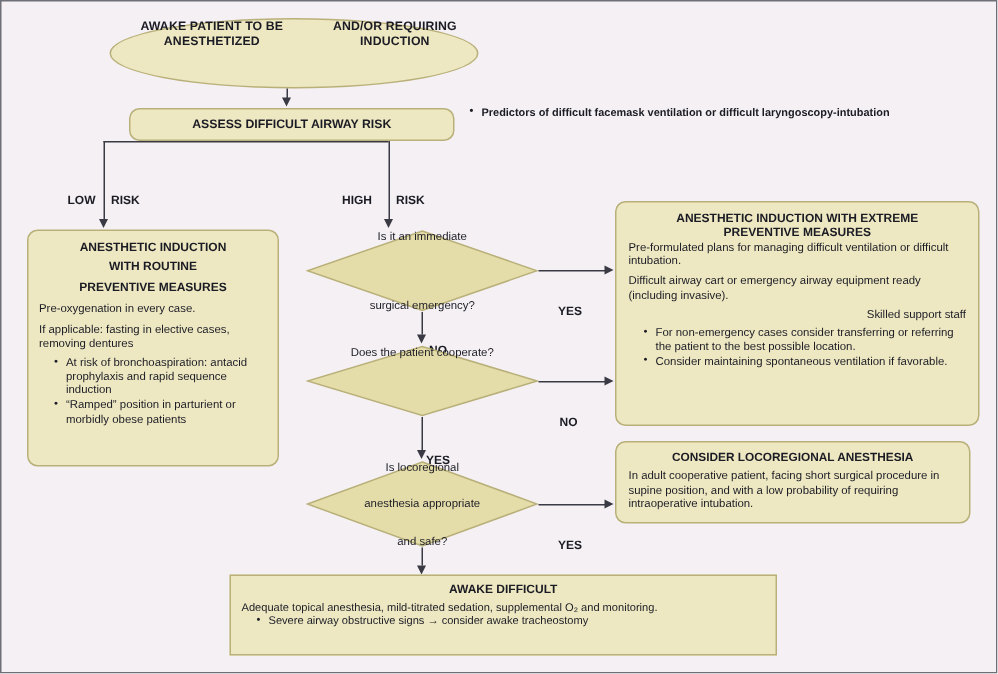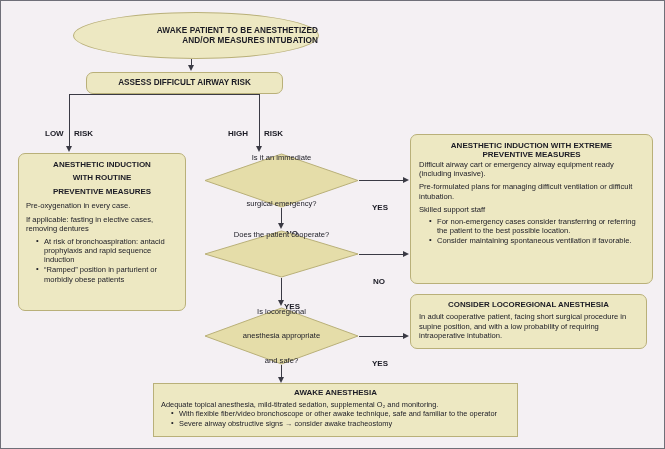--- a/index.html
+++ b/index.html
@@ -58,27 +58,27 @@
   }
   ul.bullets > li:before {
     content: "\2022";
     position: absolute;
     left: -1px;
     top: -1px;
   }
   
   #start-ellipse {
     left: 72px; top: 11px; width: 246px; height: 47px;
-    display: flex; flex-direction: column;
-    align-items: flex-end; justify-content: center;
+    display: flex; flex-direction: row;
+    align-items: flex-start; justify-content: center;
   }
   #start-ellipse .title-line { font-size: 8.2px; letter-spacing: .1px; }
   
   #assess-box {
-    left: 85px; top: 71px; width: 197px; height: 22px;
+    left: 85px; top: 71px; width: 217px; height: 22px;
     display: flex; align-items: center; justify-content: center;
   }
   #assess-box .title-line { font-size: 8.2px; }
   
   #assess-notes {
     position: absolute;
     left: 302px; top: 68px; width: 350px;
     font-size: 7.3px; color: #1b1b24;
   }
   #assess-notes li { margin-bottom: 3px; line-height: 1.25; font-weight: bold; }
@@ -161,31 +161,32 @@
     border-left: 6px solid #3a3a44;
   }
 </style>
 </head>
 <body>
 
 <div id="canvas">
 
   <div class="node ellipse" id="start-ellipse">
     <div class="title-line">AWAKE PATIENT TO BE ANESTHETIZED</div>
-    <div class="title-line">AND/OR MEASURES INTUBATION</div>
+    <div class="title-line">AND/OR REQUIRING INDUCTION</div>
   </div>
 
   <div class="conn v" style="left:190px; top:58px; height:7px;"></div>
   <div class="arrow-down" style="left:187px; top:64px;"></div>
 
   <div class="node rounded" id="assess-box">
     <div class="title-line">ASSESS DIFFICULT AIRWAY RISK</div>
   </div>
 
   <ul class="bullets" id="assess-notes">
+    <li>Predictors of difficult facemask ventilation or difficult laryngoscopy-intubation</li>
   </ul>
 
   <div class="conn h" style="left:68px; top:93px; width:190px;"></div>
 
   <div class="conn v" style="left:68px; top:93px; height:52px;"></div>
   <div class="arrow-down" style="left:65px; top:145px;"></div>
   <div class="branch-label" style="left:44px; top:108px;">LOW</div>
   <div class="branch-label" style="left:73px; top:108px;">RISK</div>
 
   <div class="conn v" style="left:258px; top:93px; height:52px;"></div>
@@ -255,36 +256,35 @@
   <div class="arrow-right" style="left:402px; top:332px;"></div>
   <div class="branch-label" style="left:371px; top:338px;">YES</div>
 
   <div class="conn v" style="left:280px; top:364px; height:12px;"></div>
   <div class="arrow-down" style="left:277px; top:376px;"></div>
   <div class="branch-label" style="left:286px; top:365px;">NO</div>
 
   <div class="node rounded" id="extreme-box">
     <div class="title-line">ANESTHETIC INDUCTION WITH EXTREME</div>
     <div class="title-line">PREVENTIVE MEASURES</div>
+    <p class="body-text">Pre-formulated plans for managing difficult ventilation or difficult intubation.</p>
     <p class="body-text">Difficult airway cart or emergency airway equipment ready (including invasive).</p>
-    <p class="body-text">Pre-formulated plans for managing difficult ventilation or difficult intubation.</p>
-    <p class="body-text" style="margin-bottom:3px;">Skilled support staff</p>
+    <p class="body-text" style="margin-bottom:3px;text-align:right;">Skilled support staff</p>
     <ul class="bullets">
       <li>For non-emergency cases consider transferring or referring the patient to the best possible location.</li>
       <li>Consider maintaining spontaneous ventilation if favorable.</li>
     </ul>
   </div>
 
   <div class="node rounded" id="loco-box">
     <div class="title-line">CONSIDER LOCOREGIONAL ANESTHESIA</div>
     <div class="body-text">In adult cooperative patient, facing short surgical procedure in supine position, and with a low probability of requiring intraoperative intubation.</div>
   </div>
 
   <div class="node square" id="awake-box">
-    <div class="title-line">AWAKE ANESTHESIA</div>
+    <div class="title-line">AWAKE DIFFICULT</div>
     <div class="body-text">Adequate topical anesthesia, mild-titrated sedation, supplemental O₂ and monitoring.</div>
     <ul class="bullets">
-      <li>With flexible fiber/video bronchoscope or other awake technique, safe and familiar to the operator</li>
       <li>Severe airway obstructive signs → consider awake tracheostomy</li>
     </ul>
   </div>
 
 </div>
 
 </body></html>

